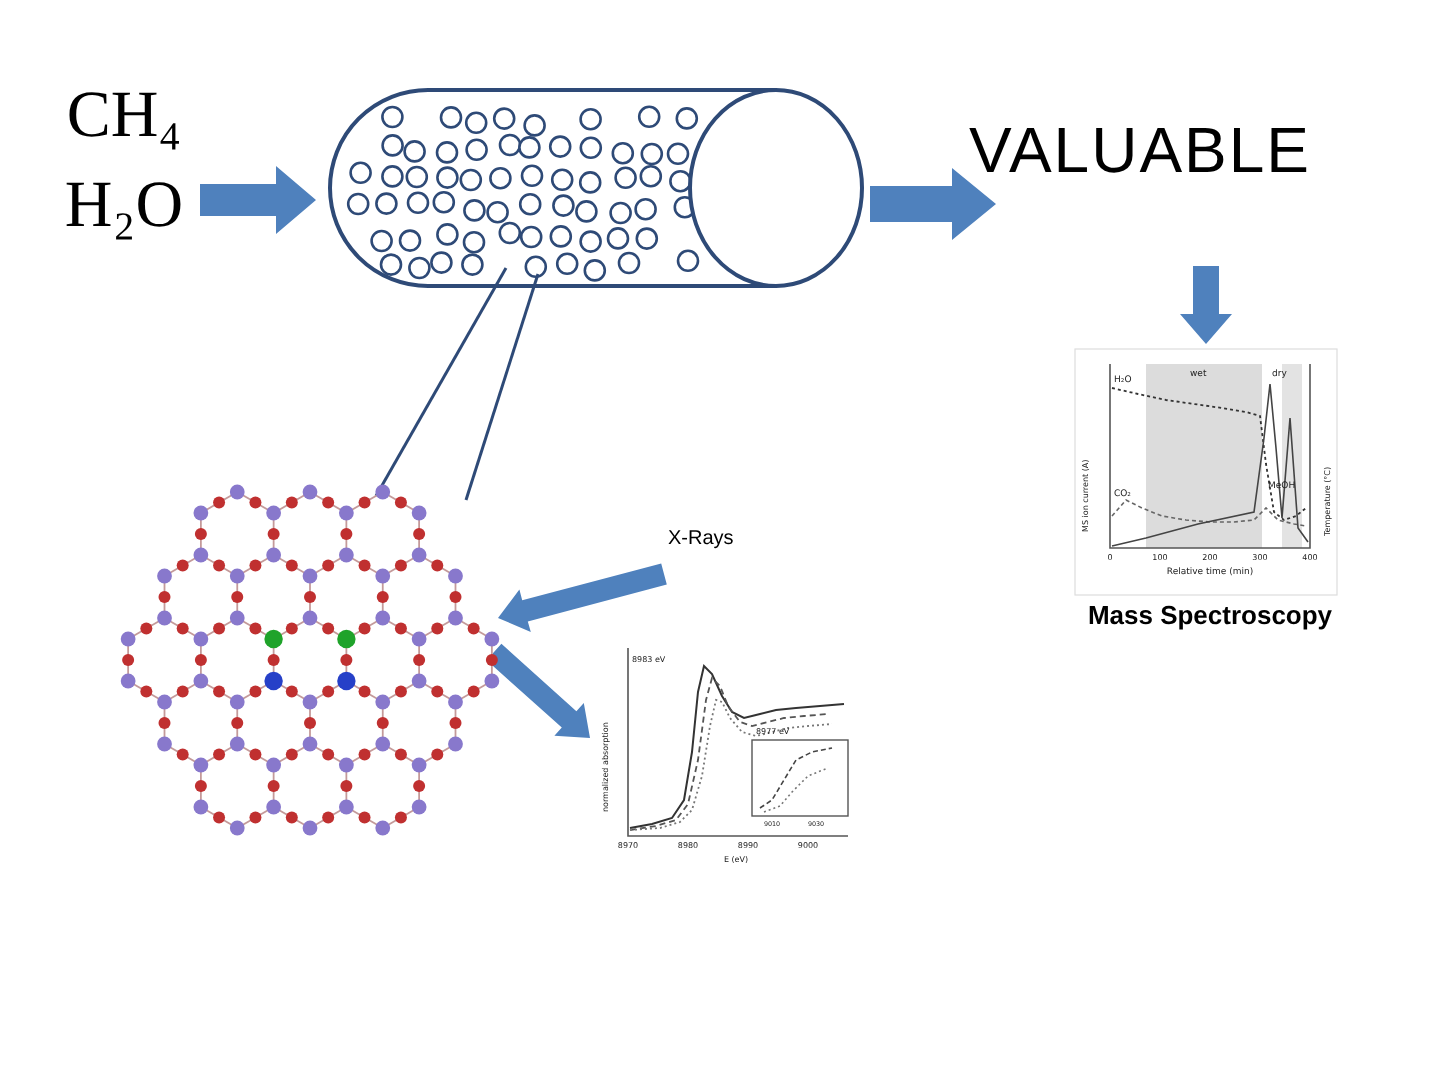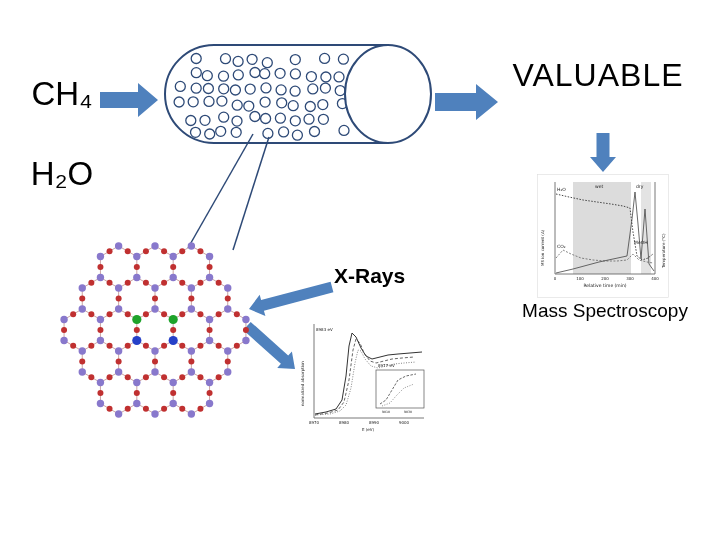--- a/index.html
+++ b/index.html
@@ -1,22 +1,22 @@
 <!DOCTYPE html>
 <html><head>
 <meta charset="utf-8">
 <style>
   html,body{margin:0;padding:0;background:#ffffff;}
   .slide{position:relative;width:720px;height:540px;background:#ffffff;overflow:hidden;
          font-family:"Liberation Sans",sans-serif;color:#000;}
   .abs{position:absolute;}
-  .formula{font-family:Liberation Sans, sans-serif;font-size:33px;line-height:45px;text-align:center;margin-top:35px;}
+  .formula{font-family:Liberation Serif, serif;font-size:33px;line-height:45px;text-align:center;}
   .product{font-size:32px;line-height:38px;text-align:center;letter-spacing:1px;}
-  .caption{font-size:19px;text-align:center;}
-  .small-label{font-size:21px;font-weight:bold;}
+  .caption{font-size:13px;text-align:center;font-weight:bold;}
+  .small-label{font-size:10px;}
   svg text{font-family:"DejaVu Sans",sans-serif;fill:#222;}
 </style>
 </head>
 <body>
 
 <div class="slide">
 
   <svg class="abs" style="left:0;top:0" width="720" height="540">
     <path class="outline-stroke" d="M388 45 L214 45 A49 49 0 0 0 214 143 L388 143" fill="#ffffff" stroke="#2e4a77" stroke-width="2"></path>
     <g id="reactor-circles">
@@ -300,21 +300,21 @@
         <circle cx="86.8" cy="114.5" r="4.6" fill="#2640c8"></circle>
         <circle cx="123.2" cy="114.5" r="4.6" fill="#2640c8"></circle>
       </g>
   </svg>
 
   <div class="abs" style="left:14px;top:36px;width:96px">
     <div class="formula">CH₄</div>
     <div class="formula">H₂O</div>
   </div>
 
-  <div class="abs product" style="left:490px;top:56px;width:216px">
+  <div class="abs product" style="left:462px;top:56px;width:216px">
     <div>VALUABLE</div>
   </div>
 
   <div class="abs small-label" style="left:334px;top:264px">X-Rays</div>
 
   <svg class="abs" style="left:537px;top:174px" width="132" height="124" viewBox="0 0 132 124">
     <rect x="0.5" y="0.5" width="131" height="123" fill="#ffffff" stroke="#dddddd" stroke-width="0.6"></rect>
     <rect x="36" y="8" width="58" height="92" fill="#dcdcdc"></rect>
     <rect x="104" y="8" width="10" height="92" fill="#e3e3e3"></rect>
     <path d="M18 8 L18 100 L118 100 L118 8" fill="none" stroke="#555" stroke-width="0.8"></path>

